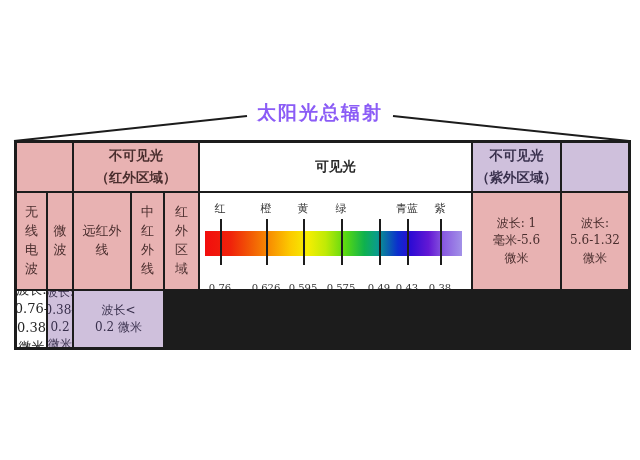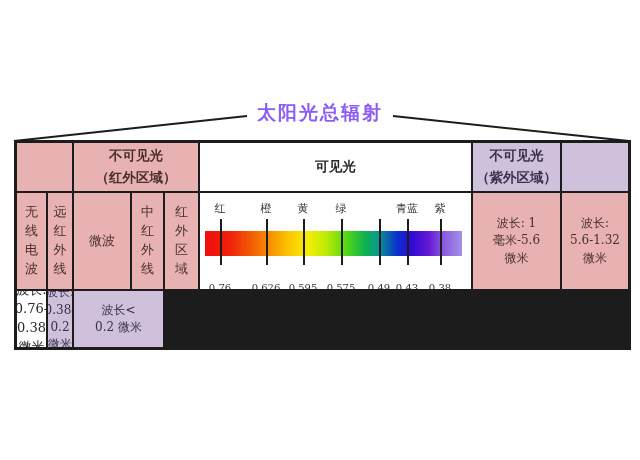--- a/index.html
+++ b/index.html
@@ -64,23 +64,23 @@
 
     <div class="cell pink span2c"></div>
     <div class="cell pink hdr span3c">不可见光
 （红外区域）</div>
     <div class="cell white hdr">可见光</div>
     <div class="cell purple hdr">不可见光
 （紫外区域）</div>
     <div class="cell purple span2c"></div>
 
     <div class="cell pink vtext">无线电波</div>
+    <div class="cell pink vtext">微波</div>
     <div class="cell pink">远红外
 线</div>
-    <div class="cell pink vtext">微波</div>
     <div class="cell pink vtext">中红外线</div>
     <div class="cell pink vtext">红外区域</div>
 
     <div class="cell" id="spectrum-cell">
       <div id="spec-bar" style="background: linear-gradient(to right, rgb(242, 13, 13) 0%, rgb(240, 35, 10) 10%, rgb(242, 92, 5) 18%, rgb(248, 149, 1) 26%, rgb(252, 201, 0) 33%, rgb(246, 238, 2) 40%, rgb(191, 234, 6) 47%, rgb(85, 216, 19) 55%, rgb(15, 177, 78) 62%, rgb(10, 156, 140) 67%, rgb(11, 47, 206) 75%, rgb(45, 11, 212) 80%, rgb(99, 24, 212) 87%, rgb(138, 92, 224) 93%, rgb(162, 145, 232) 100%);"></div>
       <div id="spec-overlay"></div>
     <span class="spec-label" style="left: 20px;">红</span><span class="spec-label" style="left: 66px;">橙</span><span class="spec-label" style="left: 103px;">黄</span><span class="spec-label" style="left: 141px;">绿</span><span class="spec-label" style="left: 207px;">青蓝</span><span class="spec-label" style="left: 240px;">紫</span><span class="spec-tick" style="left: 20px;"></span><span class="spec-num" style="left: 20px;">0.76</span><span class="spec-tick" style="left: 66px;"></span><span class="spec-num" style="left: 66px;">0.626</span><span class="spec-tick" style="left: 103px;"></span><span class="spec-num" style="left: 103px;">0.595</span><span class="spec-tick" style="left: 141px;"></span><span class="spec-num" style="left: 141px;">0.575</span><span class="spec-tick" style="left: 179px;"></span><span class="spec-num" style="left: 179px;">0.49</span><span class="spec-tick" style="left: 207px;"></span><span class="spec-num" style="left: 207px;">0.43</span><span class="spec-tick" style="left: 240px;"></span><span class="spec-num" style="left: 240px;">0.38</span></div>
 
 
     <div class="cell pink wl">波长: 1

